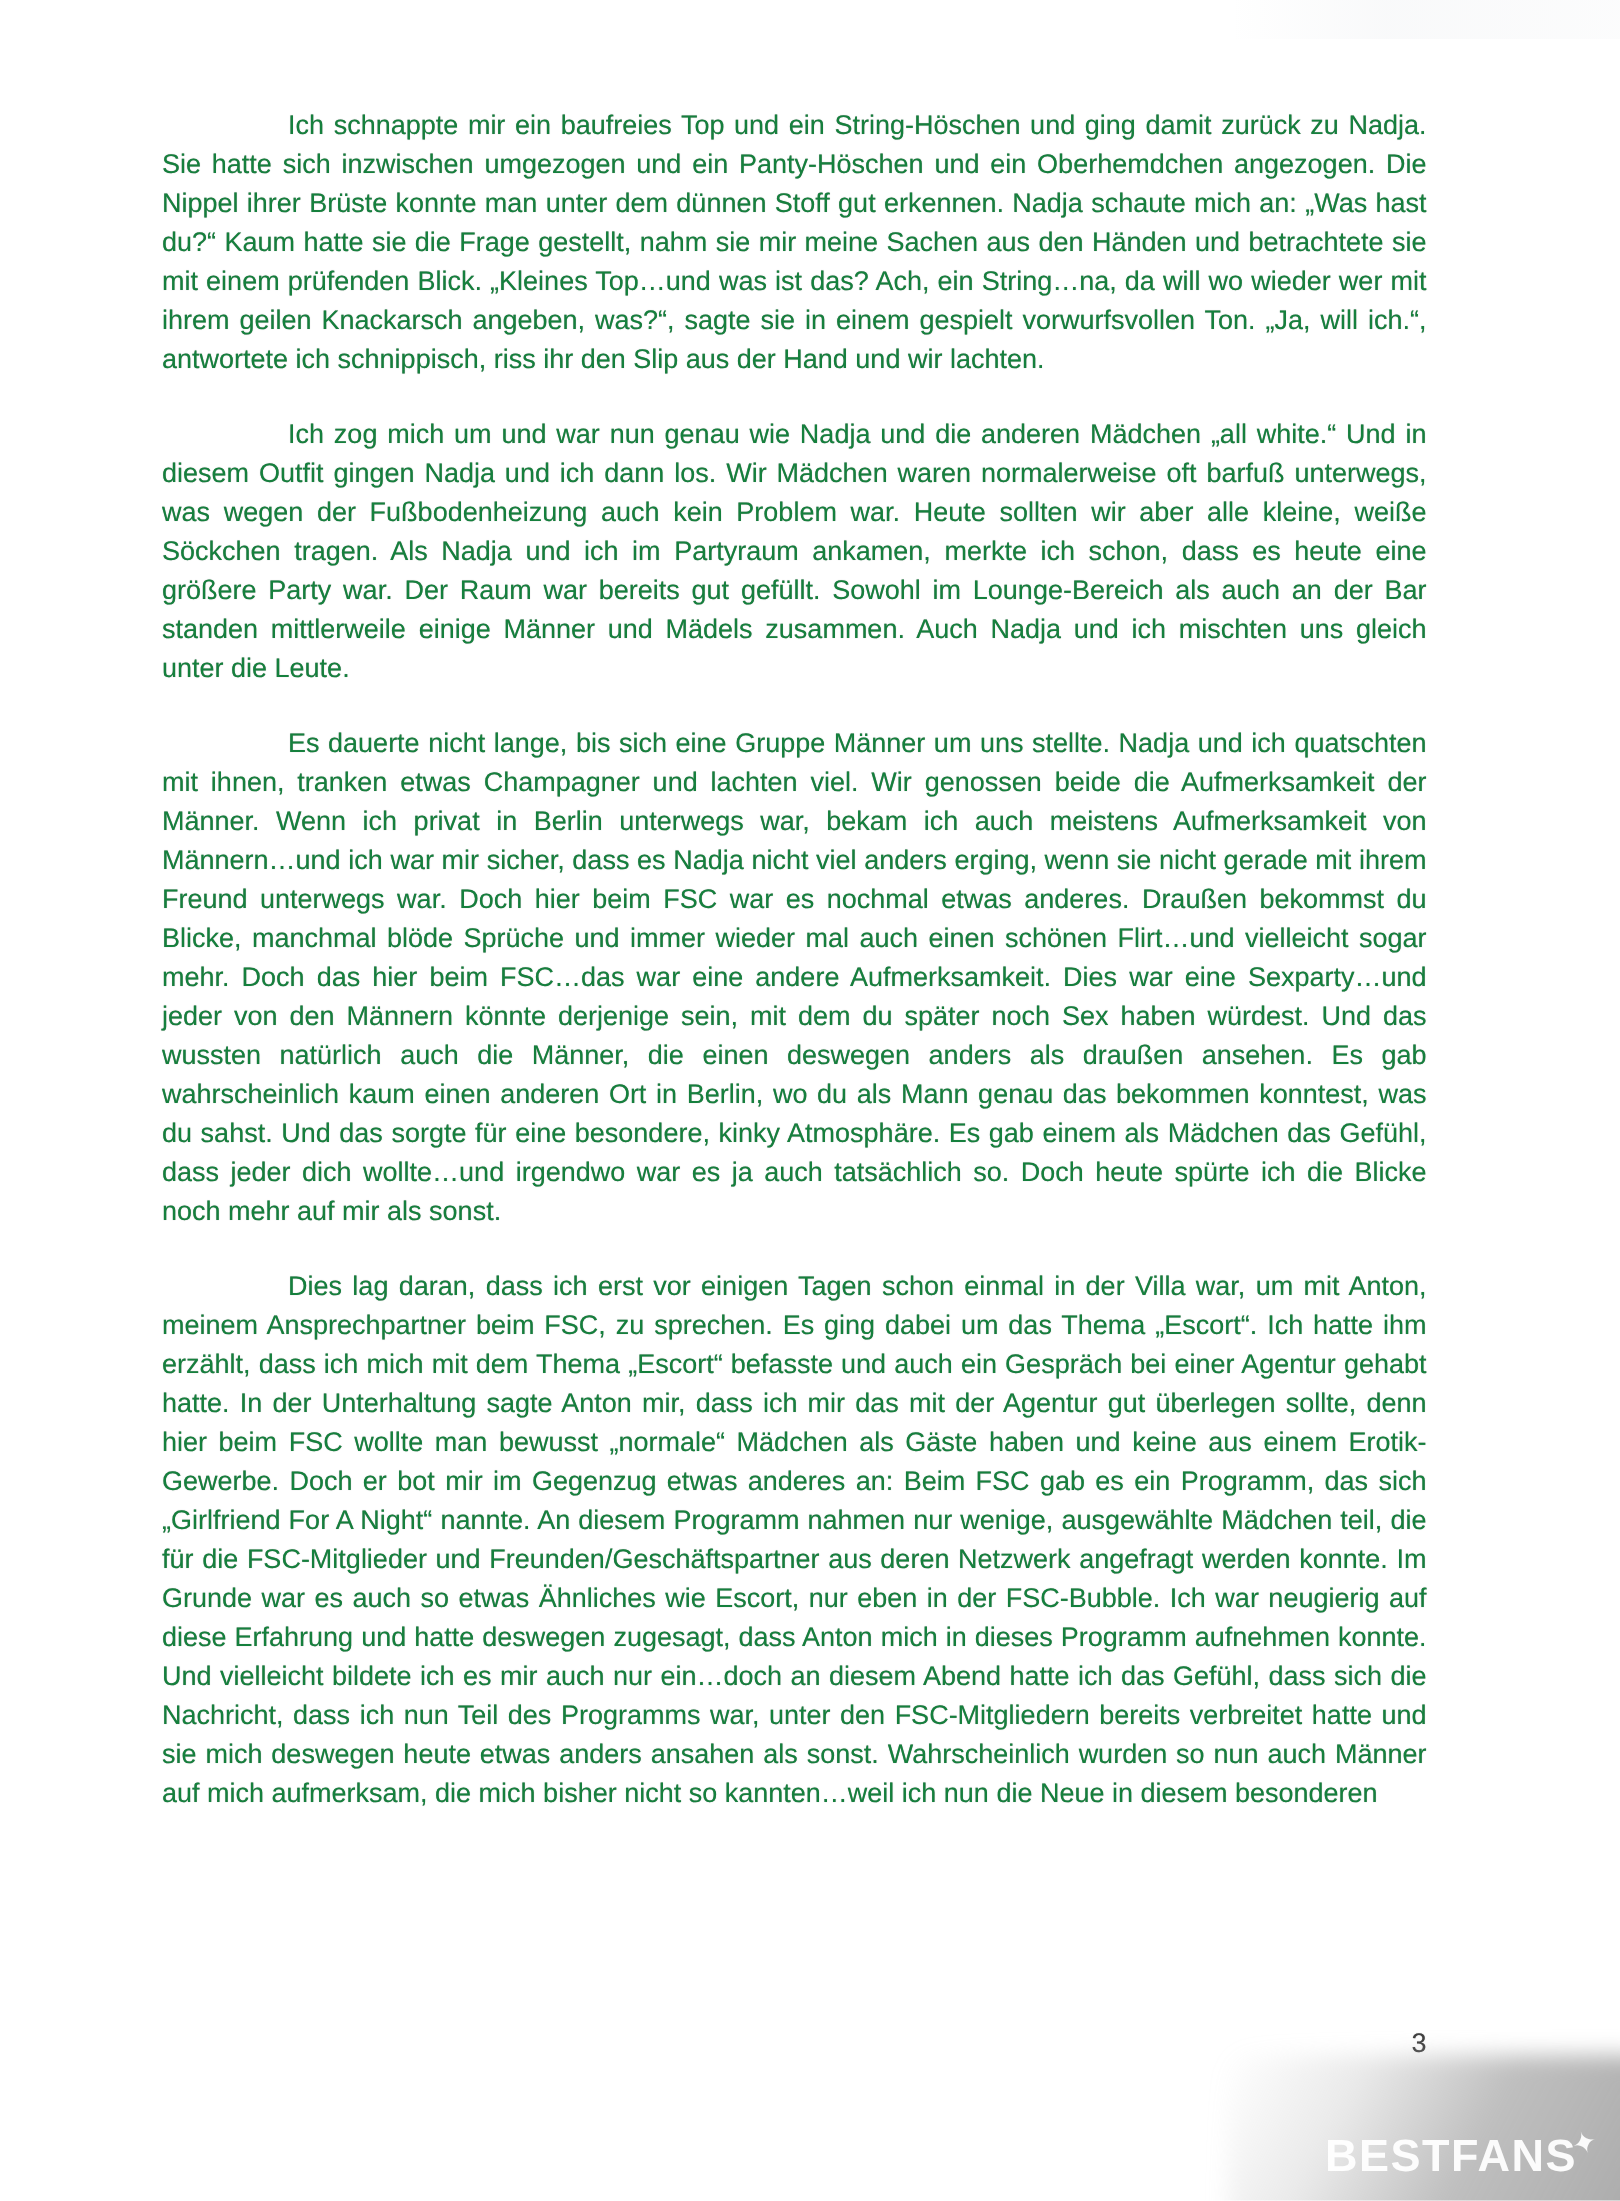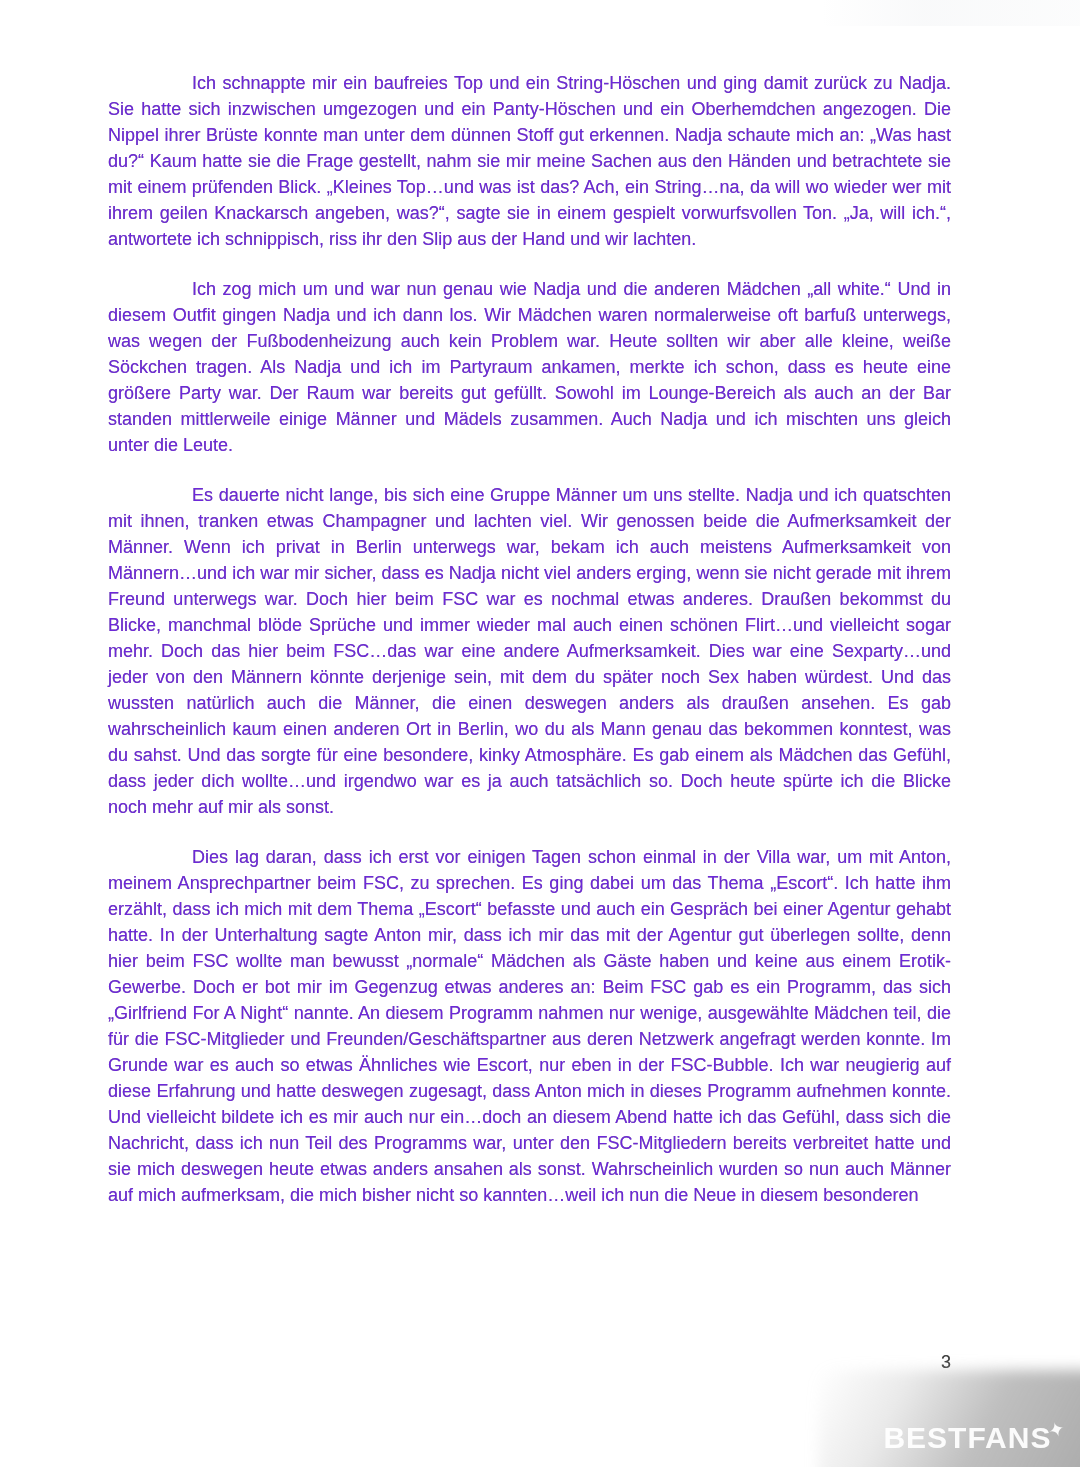--- a/index.html
+++ b/index.html
@@ -32,21 +32,21 @@
   .text-block {
     position: absolute;
     left: 108px;
     top: 70px;
     width: 843px;
   }
   .text-block p {
     margin: 0 0 24px 0;
     font-size: 18px;
     line-height: 26px;
-    color: #6d28d9;
+    color: #15803d;
     text-align: justify;
     text-indent: 84px;
     text-shadow: 0 0 0.5px rgba(56,56,56,0.55);
   }
   .page-number {
     position: absolute;
     left: 930px;
     top: 1350px;
     width: 32px;
     text-align: center;

